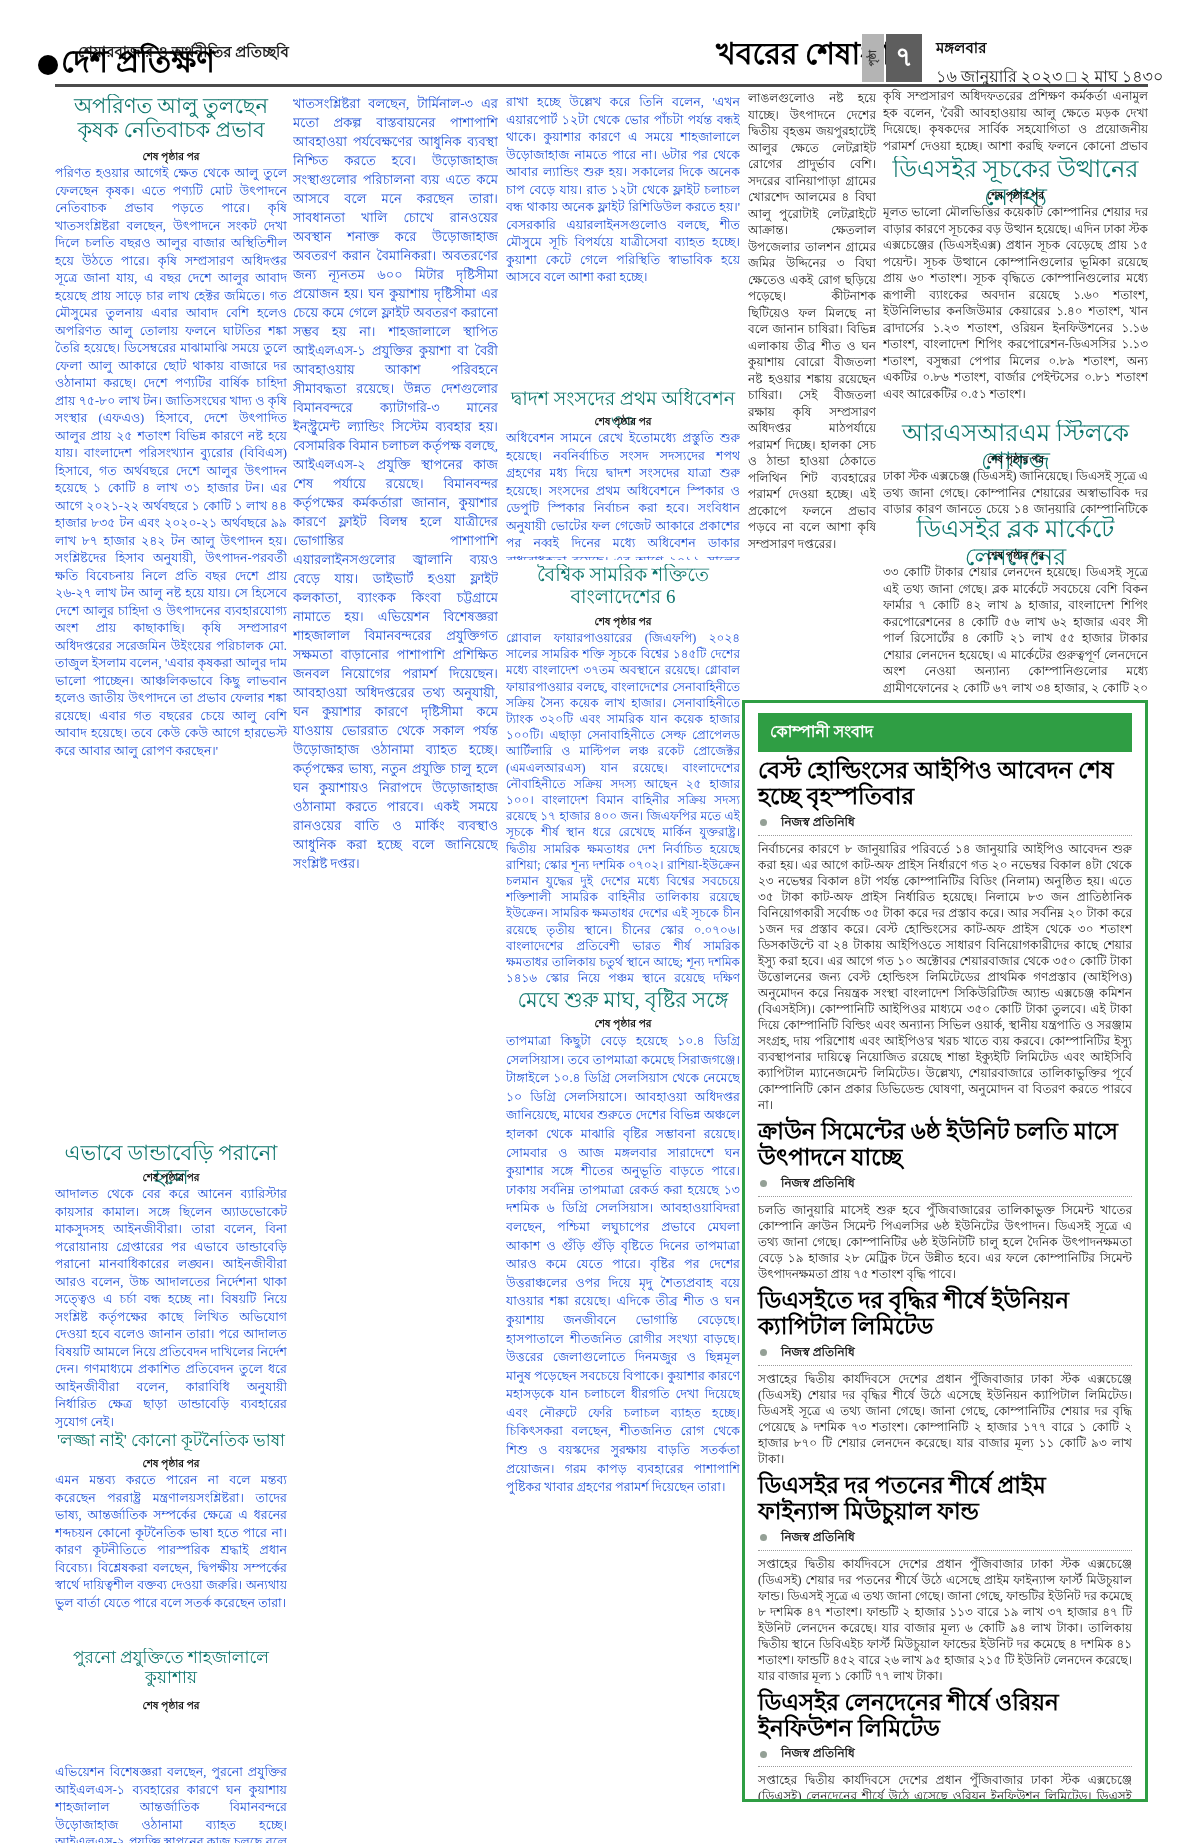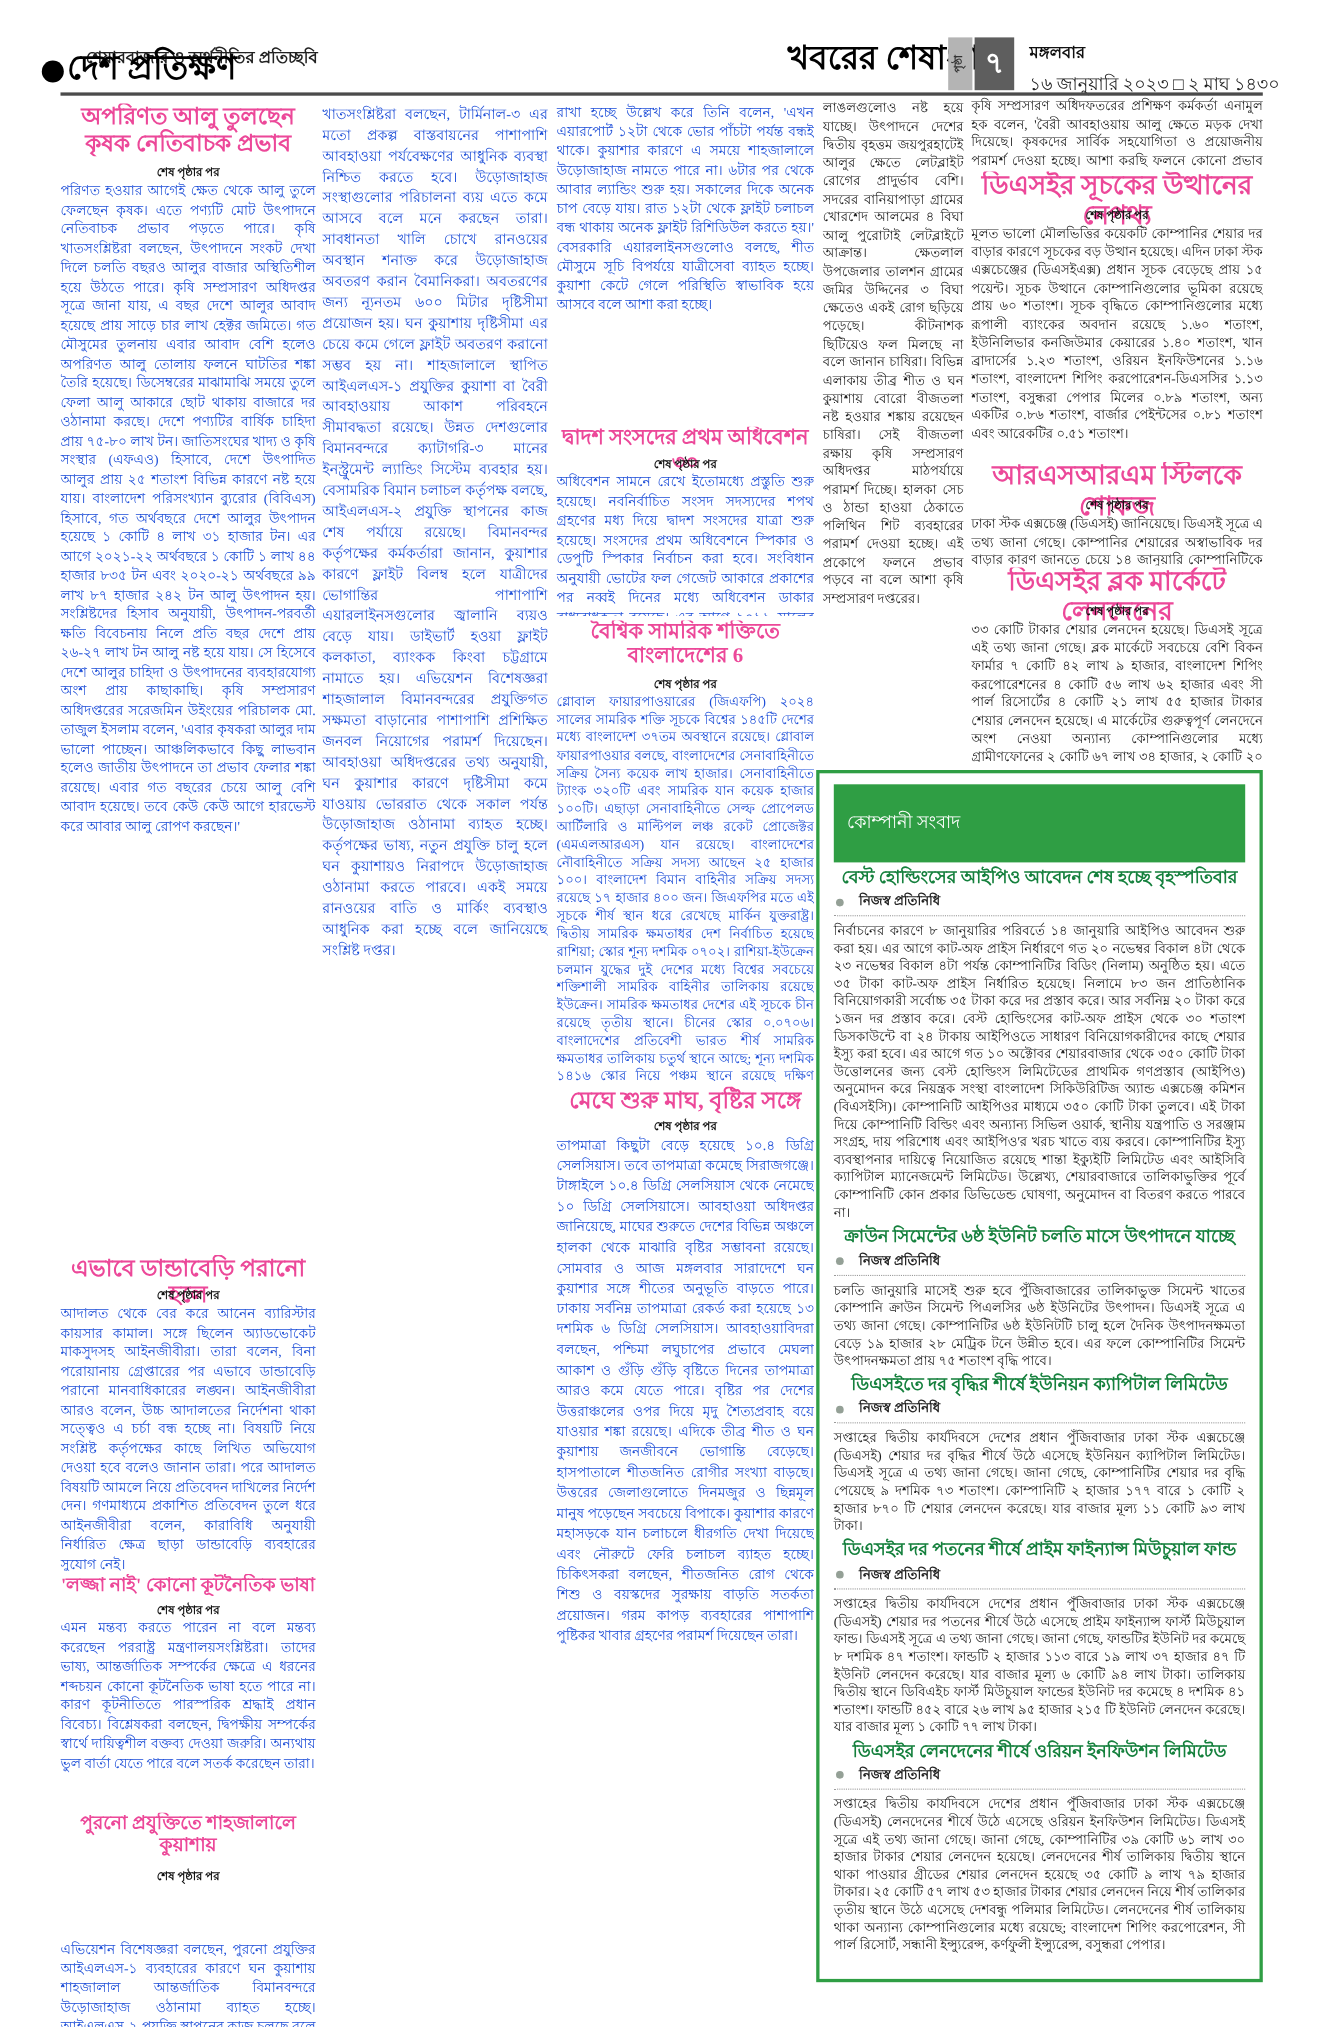--- a/index.html
+++ b/index.html
@@ -16,32 +16,32 @@
                   display:flex;align-items:center;justify-content:center;}
   .page-label-box span{writing-mode:vertical-rl;transform:rotate(180deg);font-size:10px;font-weight:bold;color:#333;}
   .page-num-box{position:absolute;left:886px;top:34px;width:36px;height:48px;background:#5e5e5e;
                 display:flex;align-items:center;justify-content:center;color:#fff;font-size:27px;font-weight:bold;}
   .dateblock{position:absolute;left:936px;top:36px;}
   .dateblock .day{font-size:15px;font-weight:bold;color:#111;}
   .dateblock .dline{font-size:16px;color:#222;margin-top:3px;}
   .head-rule{position:absolute;left:55px;top:84px;width:1093px;height:3px;background:#4b4b4b;}
   
   .blk{position:absolute;overflow:hidden;}
-  .h-big{font-weight:bold;text-align:center;color:#ec4899;line-height:1.15;}
+  .h-big{font-weight:normal;text-align:center;color:#0f766e;line-height:1.15;}
   .cont{font-size:10.5px;font-weight:bold;text-align:center;color:#111;}
   .body{font-size:12.5px;line-height:17.5px;text-align:justify;color:#1d4ed8;}
   .body-sm{font-size:12px;line-height:16.5px;text-align:justify;color:#1b1b1b;}
   
   .company-box{position:absolute;left:742px;top:700px;width:406px;height:1102px;
                border:3px solid var(--green);box-sizing:border-box;background:#fff;
                padding:10px 13px;overflow:hidden;}
-  .cbar{background:var(--green);color:#fff;font-weight:normal;font-size:16px;
-        padding:22px 12px;margin-bottom:6px;}
+  .cbar{background:var(--green);color:#fff;font-weight:bold;font-size:16px;
+        padding:6px 12px;margin-bottom:6px;}
   .citem{margin-bottom:6px;}
-  .chead{font-size:16px;font-weight:bold;text-align:center;color:#15803d;line-height:1.15;margin:4px 0 2px 0;}
+  .chead{font-size:23px;font-weight:bold;text-align:left;color:#000000;line-height:1.15;margin:4px 0 2px 0;}
   .cbyline{font-size:12px;font-weight:bold;color:#222;display:flex;align-items:center;gap:14px;margin:2px 0 2px 2px;}
   .cbyline .dot{width:7px;height:7px;border-radius:50%;background:#94a096;display:inline-block;}
   .cdots{border-bottom:1.5px dotted #9a9a9a;margin:2px 0 5px 0;}
   .cbody{font-size:12px;line-height:16px;text-align:justify;color:#1b1b1b;}
 </style>
 </head>
 <body>
 
 <div class="page" style="--green:#2f9e44;">
 

